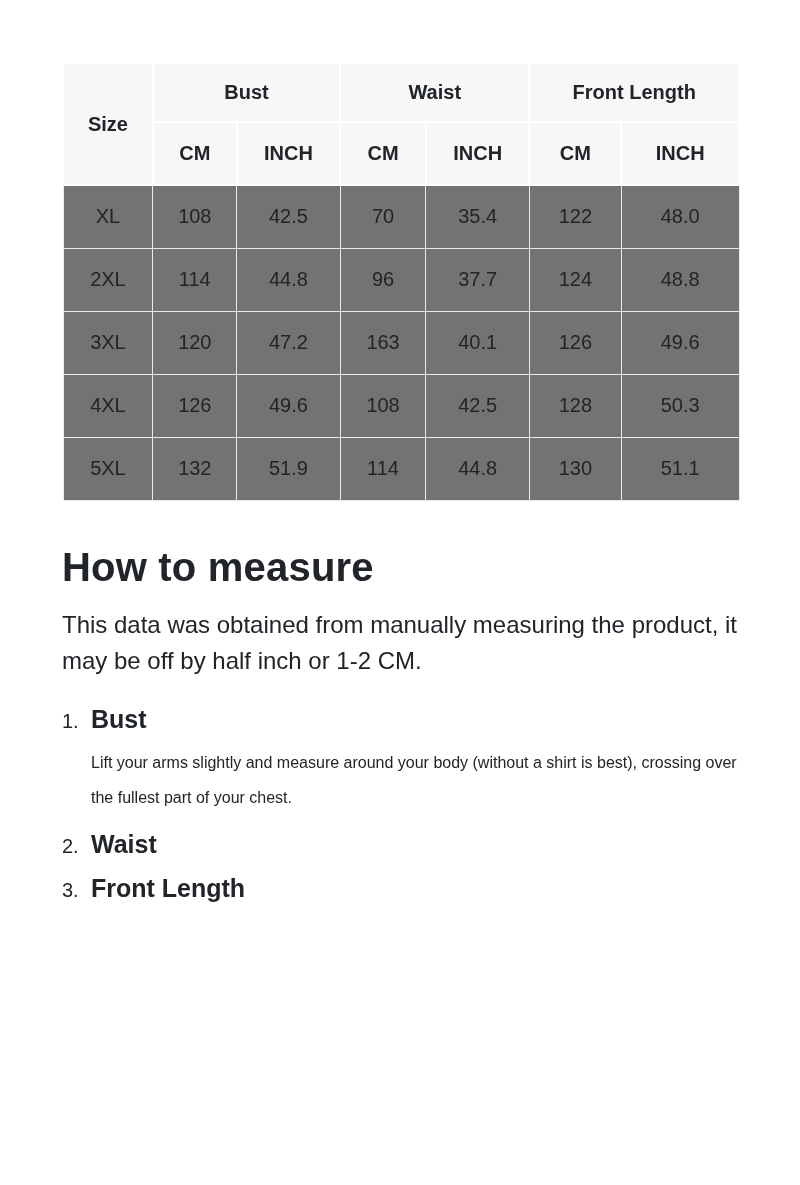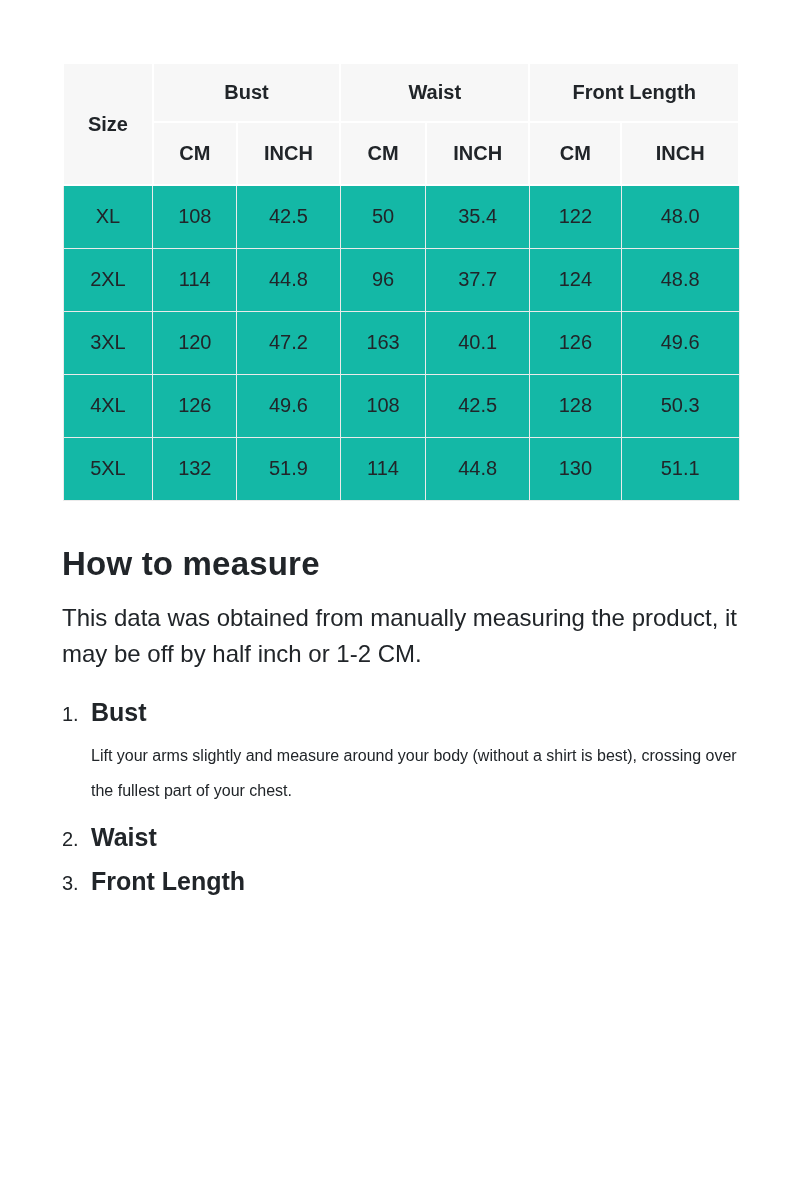--- a/index.html
+++ b/index.html
@@ -25,29 +25,29 @@
   thead th {
     background: #f7f7f7;
     border: 2px solid #ffffff;
     font-weight: 700;
     padding: 0;
   }
   thead tr.group-row th { height: 59px; }
   thead tr.unit-row th { height: 63px; }
   tbody td {
     border: 1px solid #ebebeb;
-    background: #14b8a6;
+    background: #737373;
     height: 63px;
     padding: 0;
     font-weight: 400;
   }
 
   
   h2.htm-title {
-    font-size: 33px;
+    font-size: 40px;
     font-weight: 700;
     margin: 44px 0 17px 0;
     letter-spacing: 0.2px;
   }
   p.htm-intro {
     font-size: 24px;
     line-height: 36px;
     margin: 12px 0 26px 0;
   }
   ol.steps {
@@ -107,21 +107,21 @@
         <th>INCH</th>
         <th>CM</th>
         <th>INCH</th>
       </tr>
     </thead>
     <tbody id="size-rows">
         <tr>
           <td>XL</td>
           <td>108</td>
           <td>42.5</td>
-          <td>50</td>
+          <td>70</td>
           <td>35.4</td>
           <td>122</td>
           <td>48.0</td>
         </tr>
         <tr>
           <td>2XL</td>
           <td>114</td>
           <td>44.8</td>
           <td>96</td>
           <td>37.7</td>

